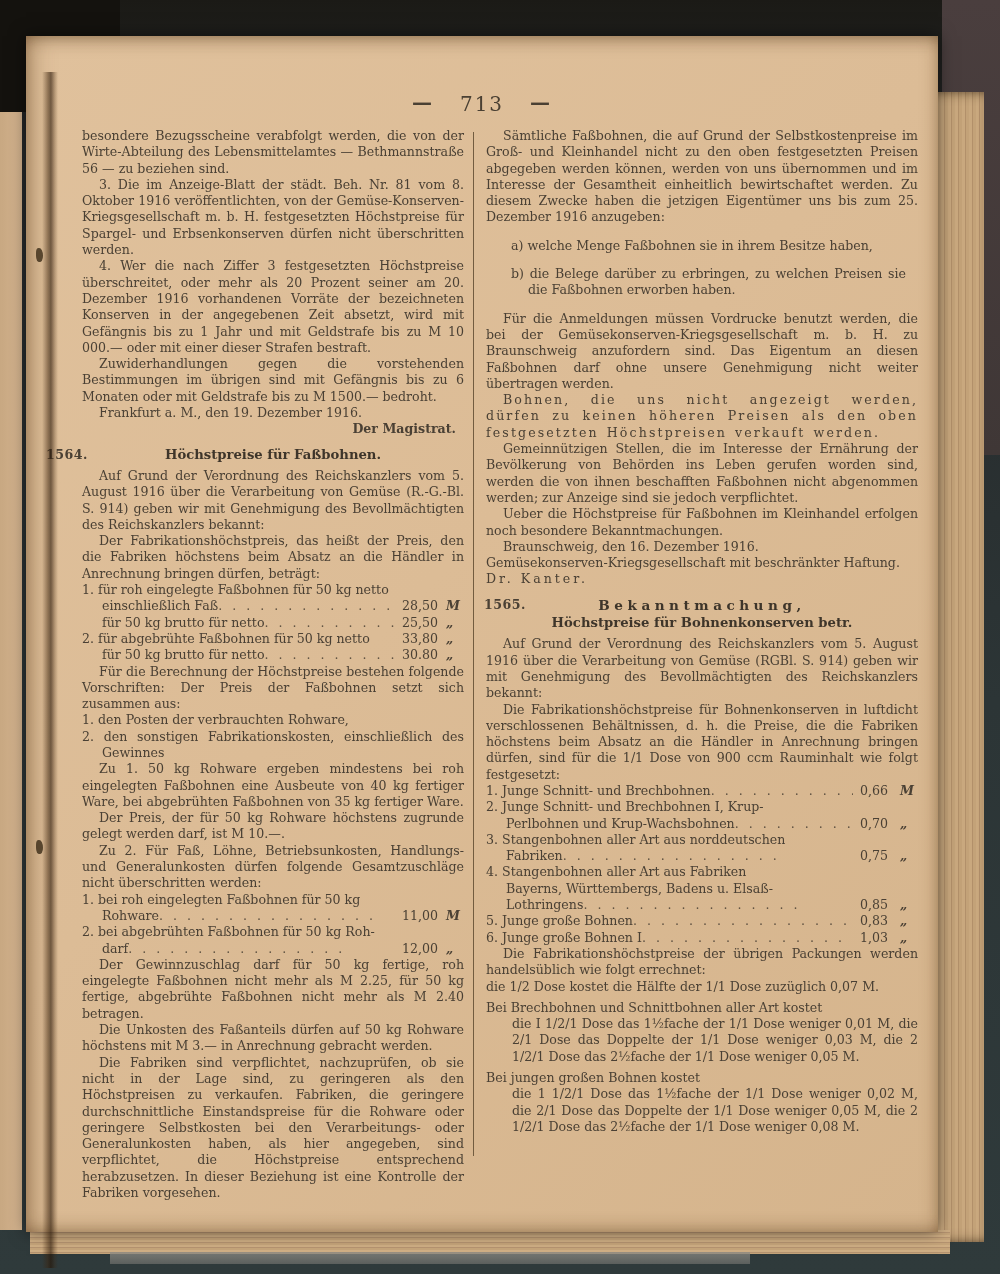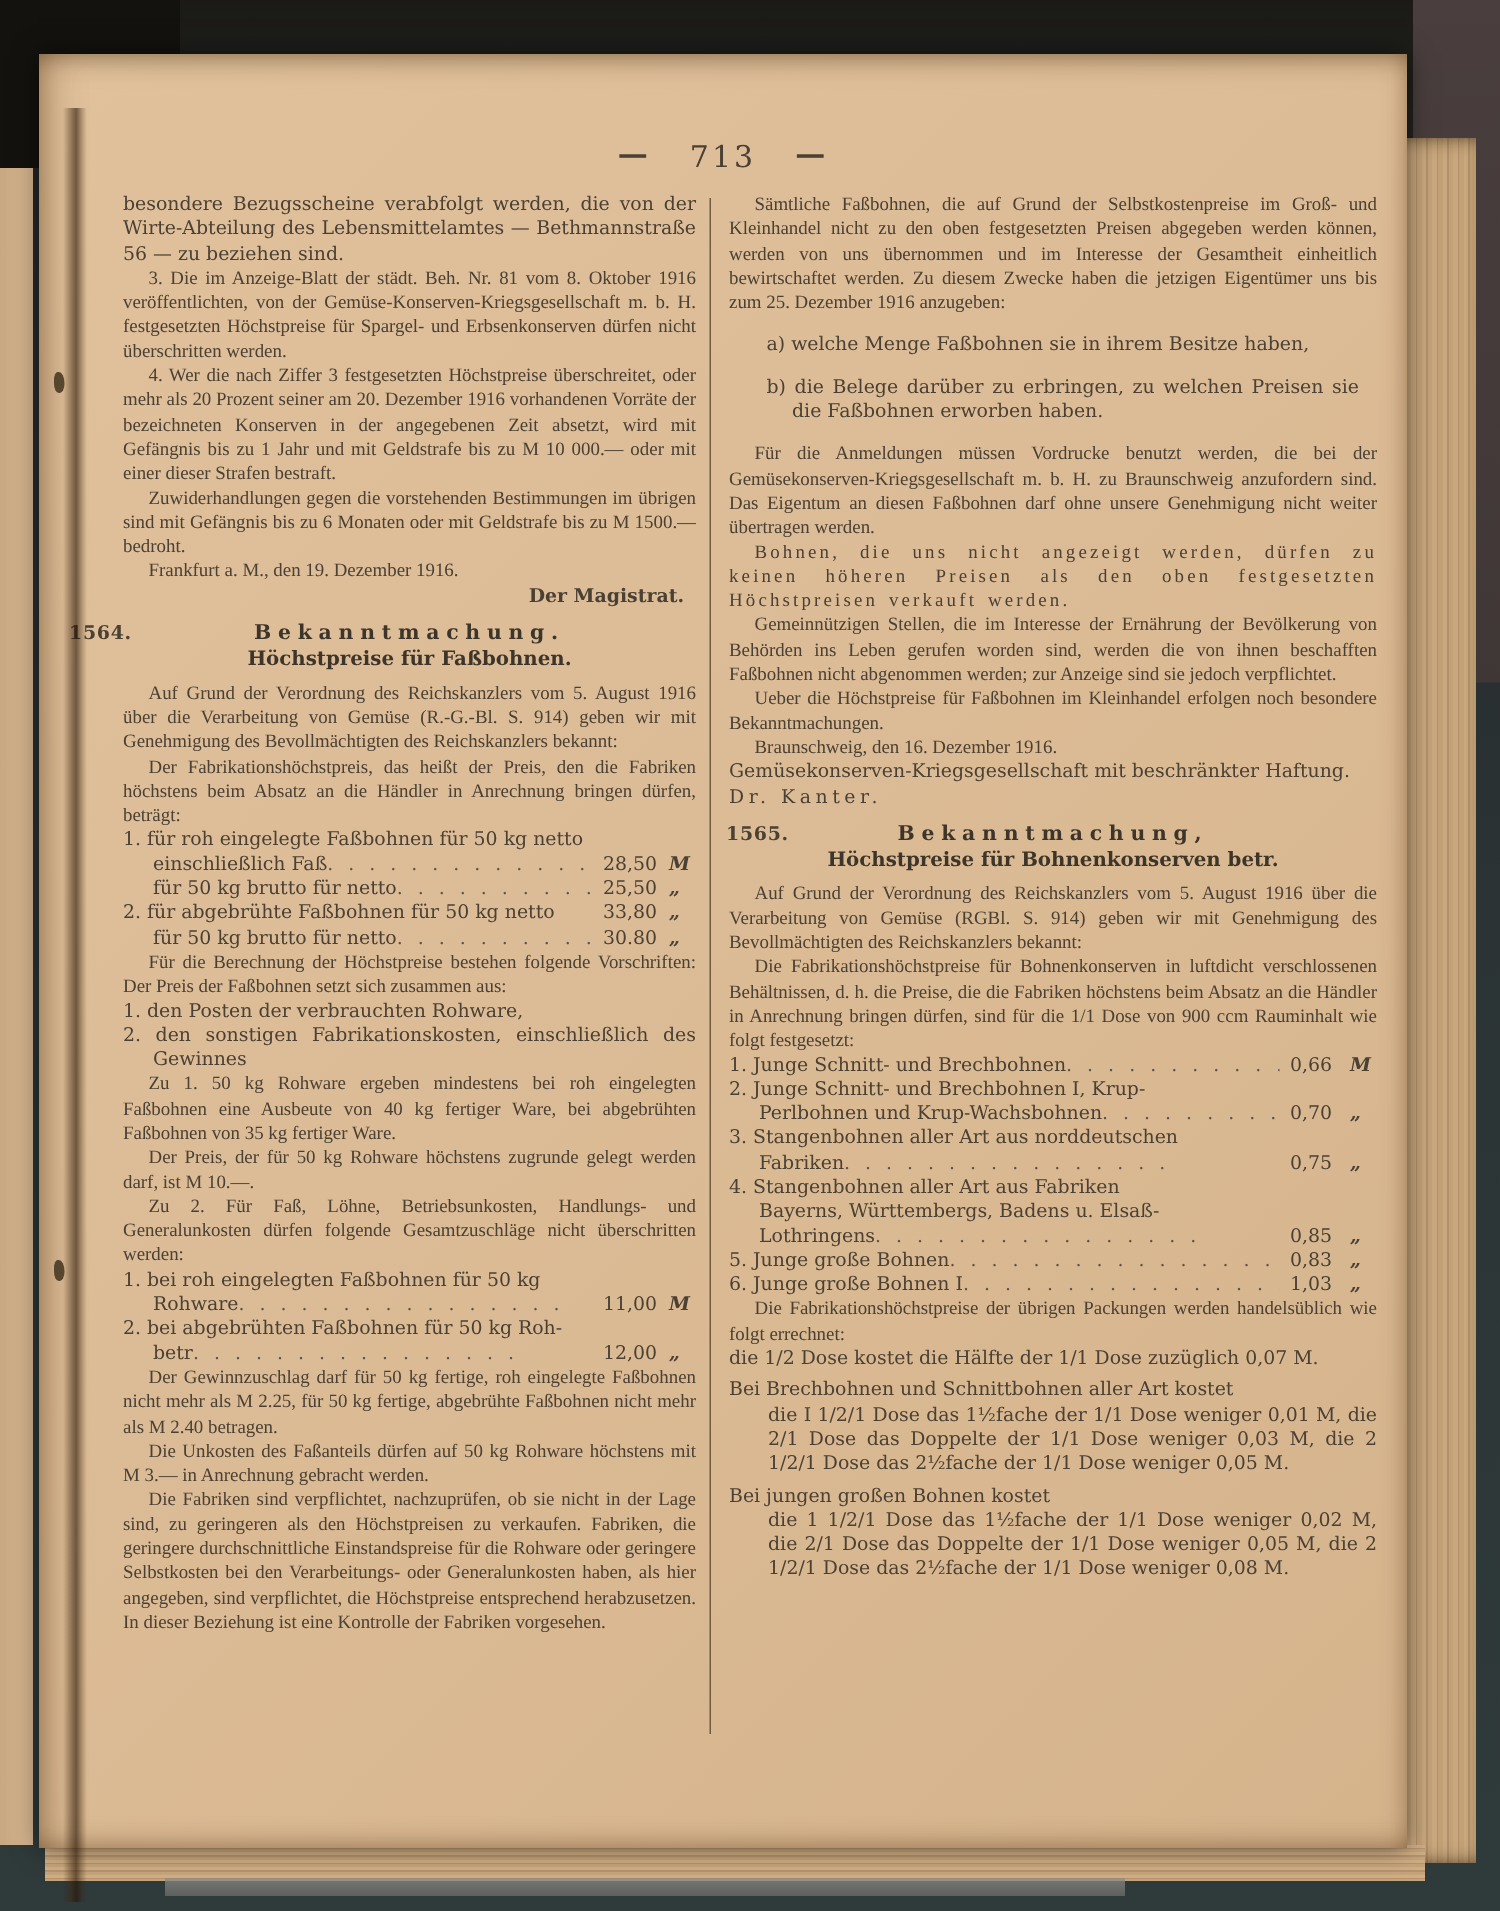--- a/index.html
+++ b/index.html
@@ -40,21 +40,21 @@
     font-size:20px;letter-spacing:2px;color:#4a4033;}
   .pageno .dash{display:inline-block;transform:translateY(-2px);margin:0 26px;font-weight:bold;}
 
   .col{position:absolute;top:92px;font-size:12.6px;line-height:16.3px;color:#4a4034;
     text-align:justify;}
   .col-left{left:56px;width:382px;}
   .col-right{left:460px;width:432px;}
   .divider{position:absolute;left:447px;top:96px;width:1px;height:1024px;background:rgba(95,75,48,.85);}
 
   .p{margin:0;}
-  .ind{text-indent:17px;font-family:Liberation Serif, serif;}
+  .ind{text-indent:17px;}
   .r{text-align:right;padding-right:8px;font-weight:bold;}
   .c{text-align:left;}
   .sperr{letter-spacing:2.1px;word-spacing:2px;}
   .notice-head{position:relative;margin:9px 0 3px 0;}
   .notice-no{position:absolute;left:-36px;top:0;font-weight:bold;letter-spacing:.5px;}
   .col-right .notice-no{left:-2px;}
   .title{font-weight:bold;letter-spacing:4.5px;font-size:13.6px;text-align:center;color:#3e352a;}
   .subtitle{font-weight:bold;font-size:13.2px;text-align:center;color:#3e352a;margin:2px 0 5px 0;}
   .hang{padding-left:20px;text-indent:-20px;margin:0;}
   .hang2{padding-left:30px;text-indent:-17px;margin:12px;}
@@ -86,21 +86,20 @@
   <div class="col col-left">
     <p class="p">besondere Bezugsscheine verabfolgt werden, die von der Wirte-Abteilung des Lebensmittelamtes — Bethmannstraße 56 — zu beziehen sind.</p>
     <p class="p ind">3. Die im Anzeige-Blatt der städt. Beh. Nr. 81 vom 8. Oktober 1916 veröffentlichten, von der Gemüse-Konserven-Kriegsgesellschaft m. b. H. festgesetzten Höchstpreise für Spargel- und Erbsenkonserven dürfen nicht überschritten werden.</p>
     <p class="p ind">4. Wer die nach Ziffer 3 festgesetzten Höchstpreise überschreitet, oder mehr als 20 Prozent seiner am 20. Dezember 1916 vorhandenen Vorräte der bezeichneten Konserven in der angegebenen Zeit absetzt, wird mit Gefängnis bis zu 1 Jahr und mit Geldstrafe bis zu M 10 000.— oder mit einer dieser Strafen bestraft.</p>
     <p class="p ind">Zuwiderhandlungen gegen die vorstehenden Bestimmungen im übrigen sind mit Gefängnis bis zu 6 Monaten oder mit Geldstrafe bis zu M 1500.— bedroht.</p>
     <p class="p ind">Frankfurt a. M., den 19. Dezember 1916.</p>
     <p class="p r">Der Magistrat.</p>
 
     <div class="notice-head">
       <span class="notice-no">1564.</span>
-      <div class="title">Bekanntmachung.</div>
       <div class="subtitle">Höchstpreise für Faßbohnen.</div>
     </div>
 
     <p class="p ind">Auf Grund der Verordnung des Reichskanzlers vom 5. August 1916 über die Verarbeitung von Gemüse (R.-G.-Bl. S. 914) geben wir mit Genehmigung des Bevollmächtigten des Reichskanzlers bekannt:</p>
     <p class="p ind">Der Fabrikationshöchstpreis, das heißt der Preis, den die Fabriken höchstens beim Absatz an die Händler in Anrechnung bringen dürfen, beträgt:</p>
 
     <div>
       <p class="hang">1. für roh eingelegte Faßbohnen für 50 kg netto</p>
       <div class="prow">
         <span class="lbl">einschließlich Faß</span>
@@ -138,21 +137,21 @@
     <div>
       <p class="hang">1. bei roh eingelegten Faßbohnen für 50 kg</p>
       <div class="prow">
         <span class="lbl">Rohware</span>
         <span class="lead"></span>
         <span class="val">11,00</span>
         <span class="unit">M</span>
       </div>
       <p class="hang">2. bei abgebrühten Faßbohnen für 50 kg Roh-</p>
       <div class="prow">
-        <span class="lbl">betr</span>
+        <span class="lbl">darf</span>
         <span class="lead"></span>
         <span class="val">12,00</span>
         <span class="unit">„</span>
       </div>
     </div>
 
     <p class="p ind">Der Gewinnzuschlag darf für 50 kg fertige, roh eingelegte Faßbohnen nicht mehr als M 2.25, für 50 kg fertige, abgebrühte Faßbohnen nicht mehr als M 2.40 betragen.</p>
     <p class="p ind">Die Unkosten des Faßanteils dürfen auf 50 kg Rohware höchstens mit M 3.— in Anrechnung gebracht werden.</p>
     <p class="p ind">Die Fabriken sind verpflichtet, nachzuprüfen, ob sie nicht in der Lage sind, zu geringeren als den Höchstpreisen zu verkaufen. Fabriken, die geringere durchschnittliche Einstandspreise für die Rohware oder geringere Selbstkosten bei den Verarbeitungs- oder Generalunkosten haben, als hier angegeben, sind verpflichtet, die Höchstpreise entsprechend herabzusetzen. In dieser Beziehung ist eine Kontrolle der Fabriken vorgesehen.</p>
   </div>

